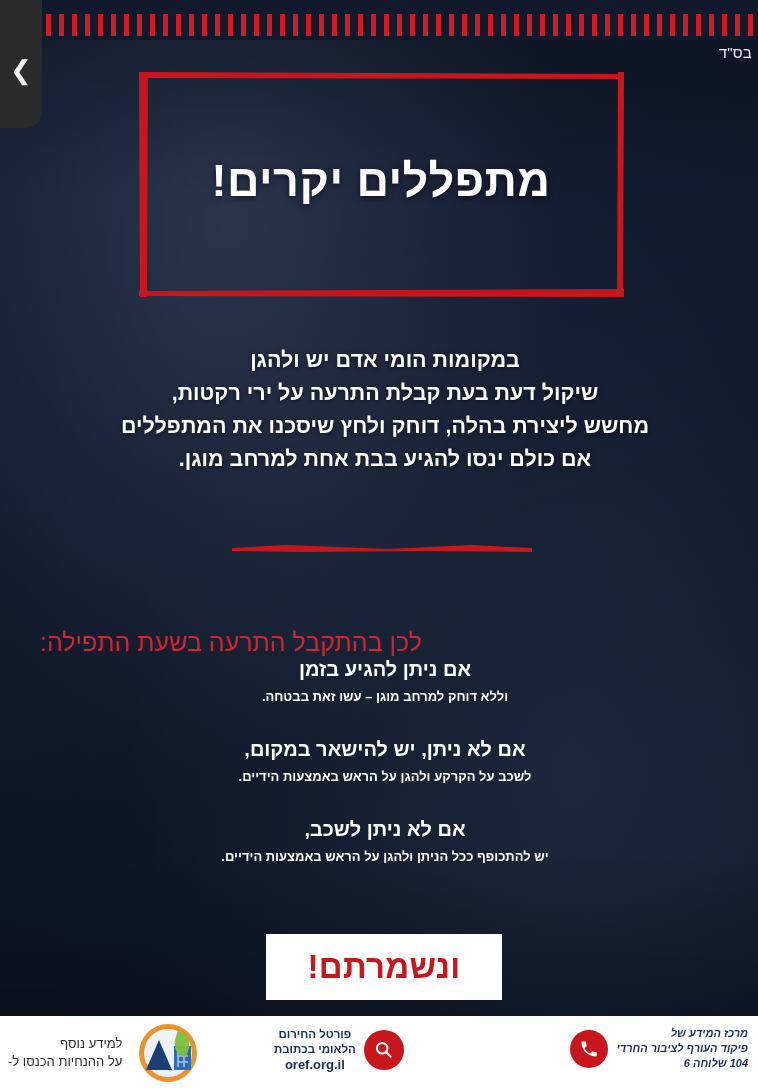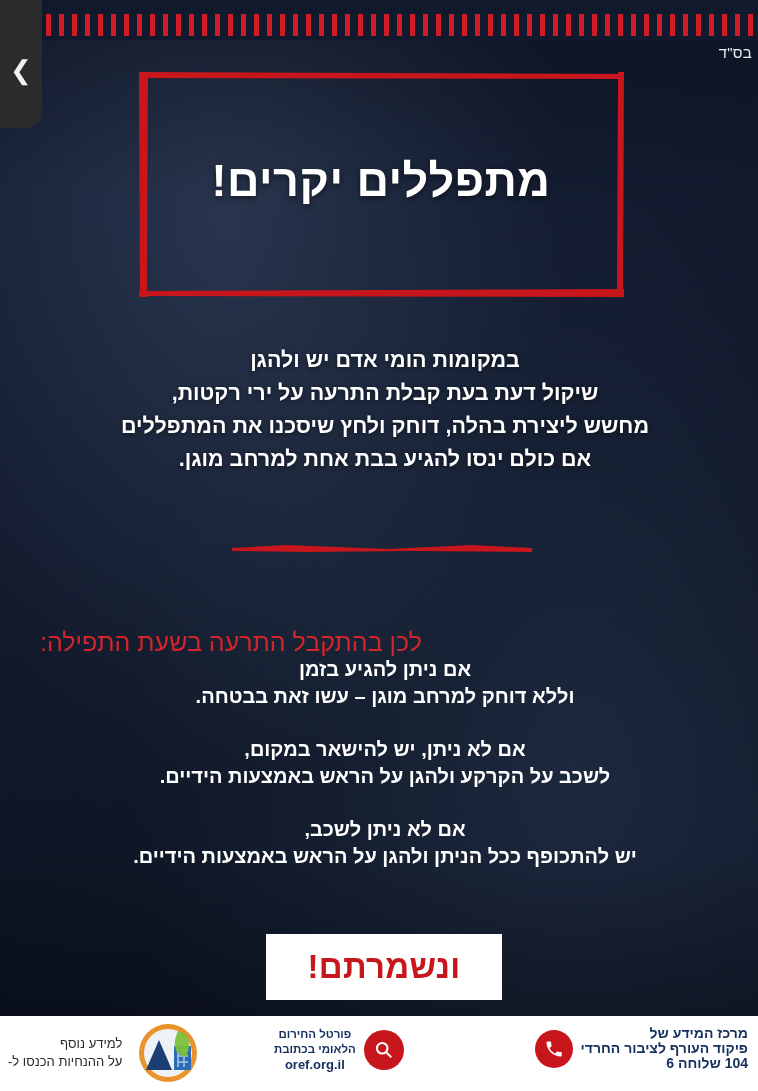--- a/index.html
+++ b/index.html
@@ -121,21 +121,21 @@
     margin-top: 40px;
   }
 
   
   .blocks {
     position: absolute; left: 40px; top: 656px; width: 690px;
     text-align: center; z-index: 6;
   }
   .blk { margin-bottom: 26px; color: #ffffff; }
   .blk .l1 { font-size: 20px; line-height: 27px; font-weight: bold; }
-  .blk .l2 { font-size: 20px; line-height: 27px; font-weight: bold; }
+  .blk .l2 { font-size: 13px; line-height: 27px; font-weight: bold; }
 
   
   .callout {
     position: absolute; left: 266px; top: 934px;
     width: 236px; height: 66px;
     background: #ffffff;
     z-index: 7;
     display: flex; align-items: center; justify-content: center;
   }
   .callout span {
@@ -150,21 +150,21 @@
   }
   .bb-inner {
     position: relative; width: 100%; height: 100%;
   }
   
   .bb-right {
     position: absolute; right: 10px; top: 10px;
     display: flex; align-items: center; gap: 8px;
   }
   .bb-right .txt {
-    text-align: right; color: #16305e; font-size: 14px; line-height: 15px; font-weight: bold;
+    text-align: right; color: #16305e; font-size: 11px; line-height: 15px; font-weight: bold; font-style: italic;
   }
   .phone-circle {
     width: 38px; height: 38px; border-radius: 50%;
     background: #c8161d; display: flex; align-items: center; justify-content: center;
   }
   .phone-circle svg { width: 20px; height: 20px; fill: #ffffff; }
 
   
   .bb-mid {
     position: absolute; left: 274px; top: 11px;

